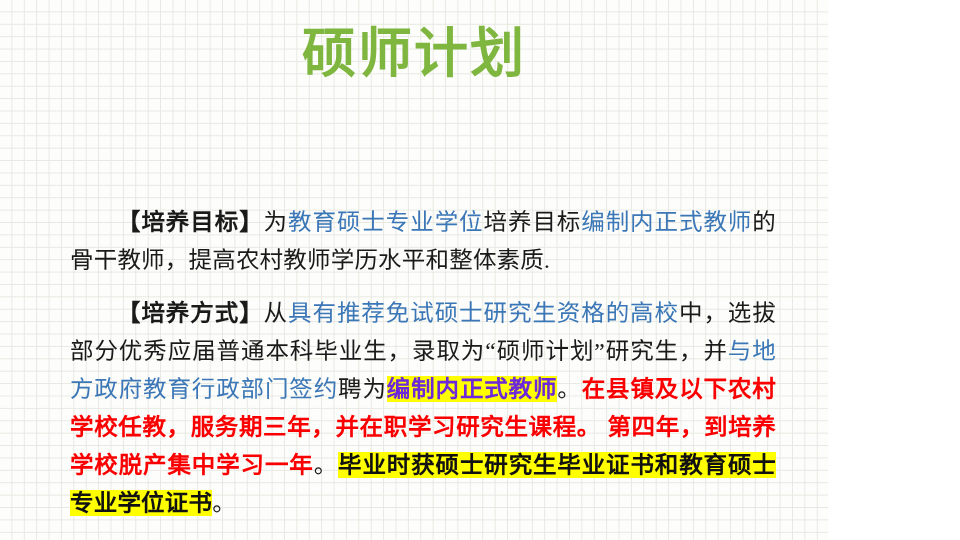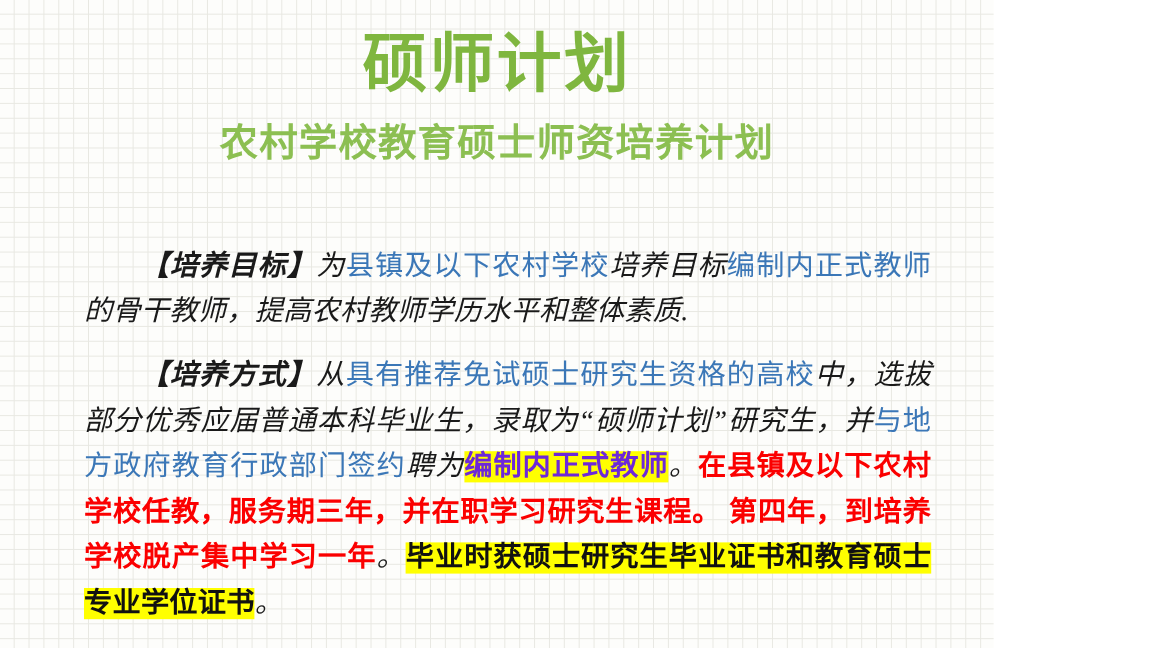--- a/index.html
+++ b/index.html
@@ -71,38 +71,37 @@
     text-indent: 2em;
   }
   .para + .para {
     margin-top: 15px;
   }
   .lead {
     font-weight: 700;
   }
   .t-blue   { color: #3b77b7; }
   .t-red    { color: #fb0000; font-weight: 700; }
-  .t-black  { color: #1a1a1a; font-style: italic; }
+  .t-black  { color: #1a1a1a; }
   .hl-red   { background-color: #ffff00; color: #6d28d9; font-weight: 700; }
   .hl-black { background-color: #ffff00; color: #111111; font-weight: 700; }
 </style>
 </head>
 <body>
 
 <div class="slide">
 
   <div class="title-block">
     <h1 class="main-title">硕师计划</h1>
-    <h2 class="sub-title">农村学校教育硕士师资培养计划</h2>
   </div>
 
   <div class="body-block">
 
     <p class="para">
-      <span class="lead t-black">【培养目标】</span><span class="t-black">为</span><span class="t-blue">县镇及以下农村学校</span><span class="t-black">培养目标</span><span class="t-blue">编制内正式教师</span><span class="t-black">的骨干教师，提高农村教师学历水平和整体素质.</span>
+      <span class="lead t-black">【培养目标】</span><span class="t-black">为</span><span class="t-blue">教育硕士专业学位</span><span class="t-black">培养目标</span><span class="t-blue">编制内正式教师</span><span class="t-black">的骨干教师，提高农村教师学历水平和整体素质.</span>
     </p>
 
     <p class="para">
       <span class="lead t-black">【培养方式】</span><span class="t-black">从</span><span class="t-blue">具有推荐免试硕士研究生资格的高校</span><span class="t-black">中，选拔部分优秀应届普通本科毕业生，录取为“硕师计划”研究生，并</span><span class="t-blue">与地方政府教育行政部门签约</span><span class="t-black">聘为</span><span class="hl-red">编制内正式教师</span><span class="t-black">。</span><span class="t-red">在县镇及以下农村学校任教，服务期三年，并在职学习研究生课程。</span><span class="t-red"> 第四年，到培养学校脱产集中学习一年</span><span class="t-black">。</span><span class="hl-black">毕业时获硕士研究生毕业证书和教育硕士专业学位证书</span><span class="t-black">。</span>
     </p>
 
   </div>
 </div>
 
 </body></html>

